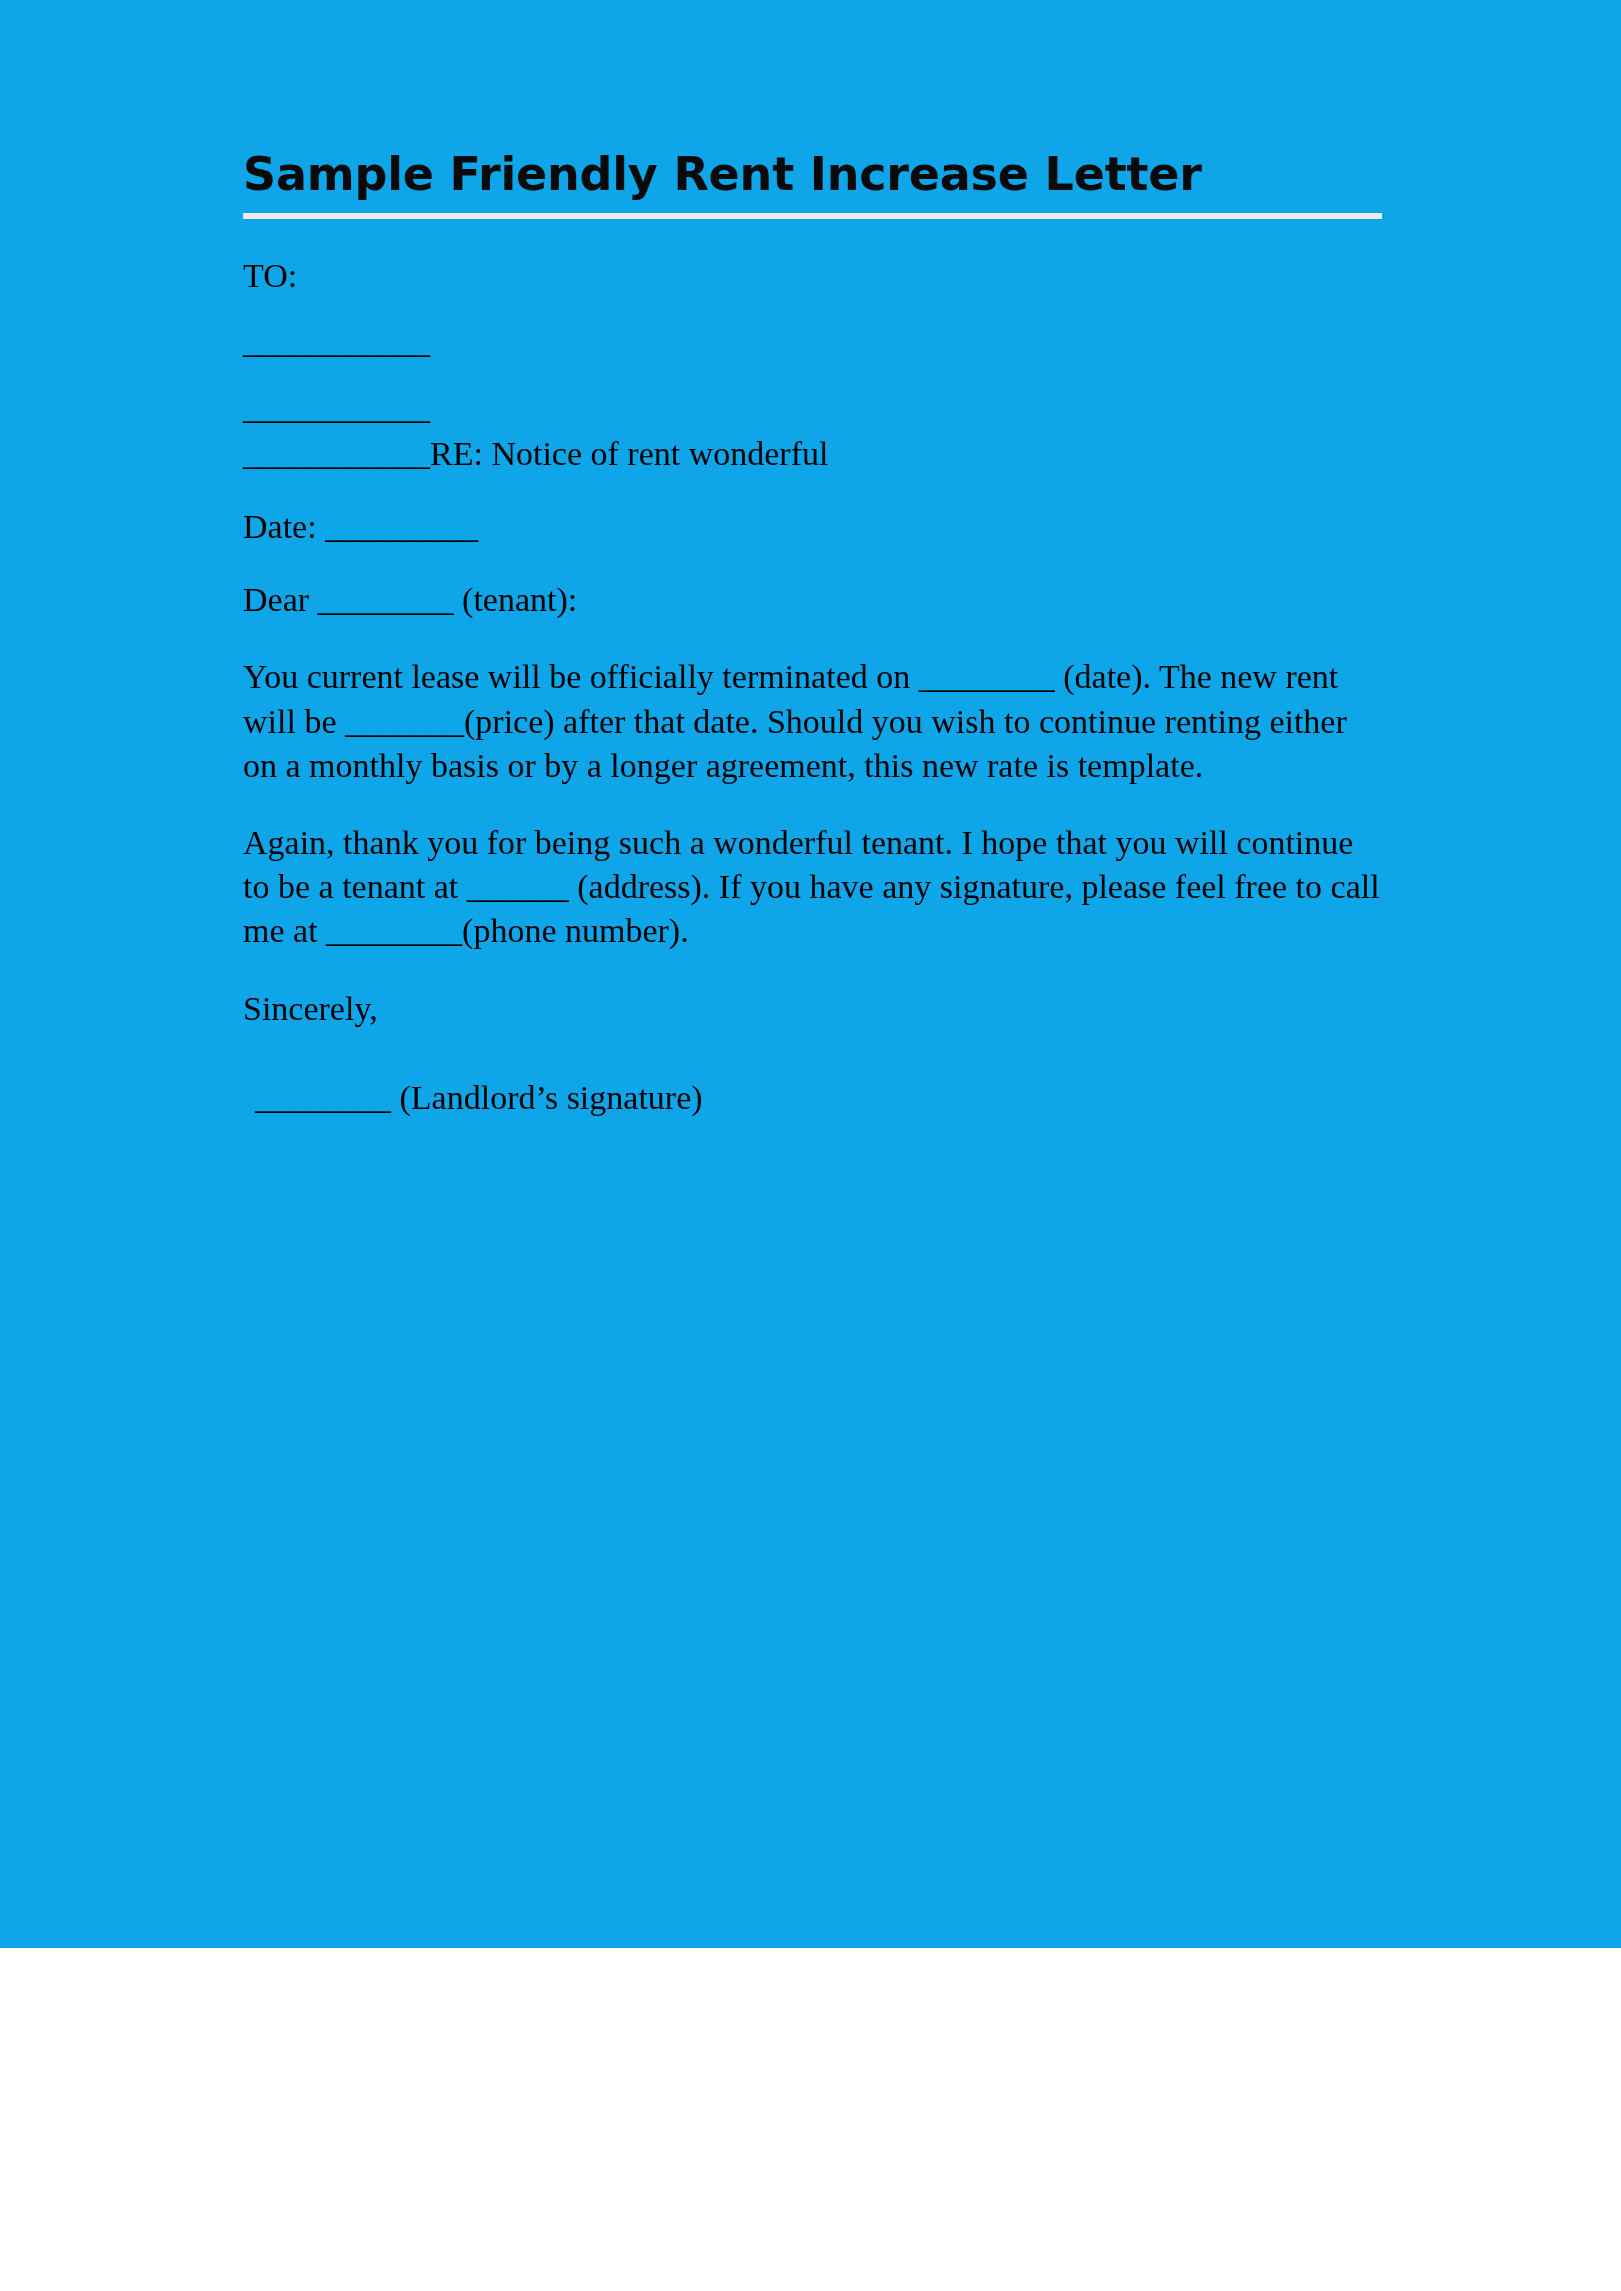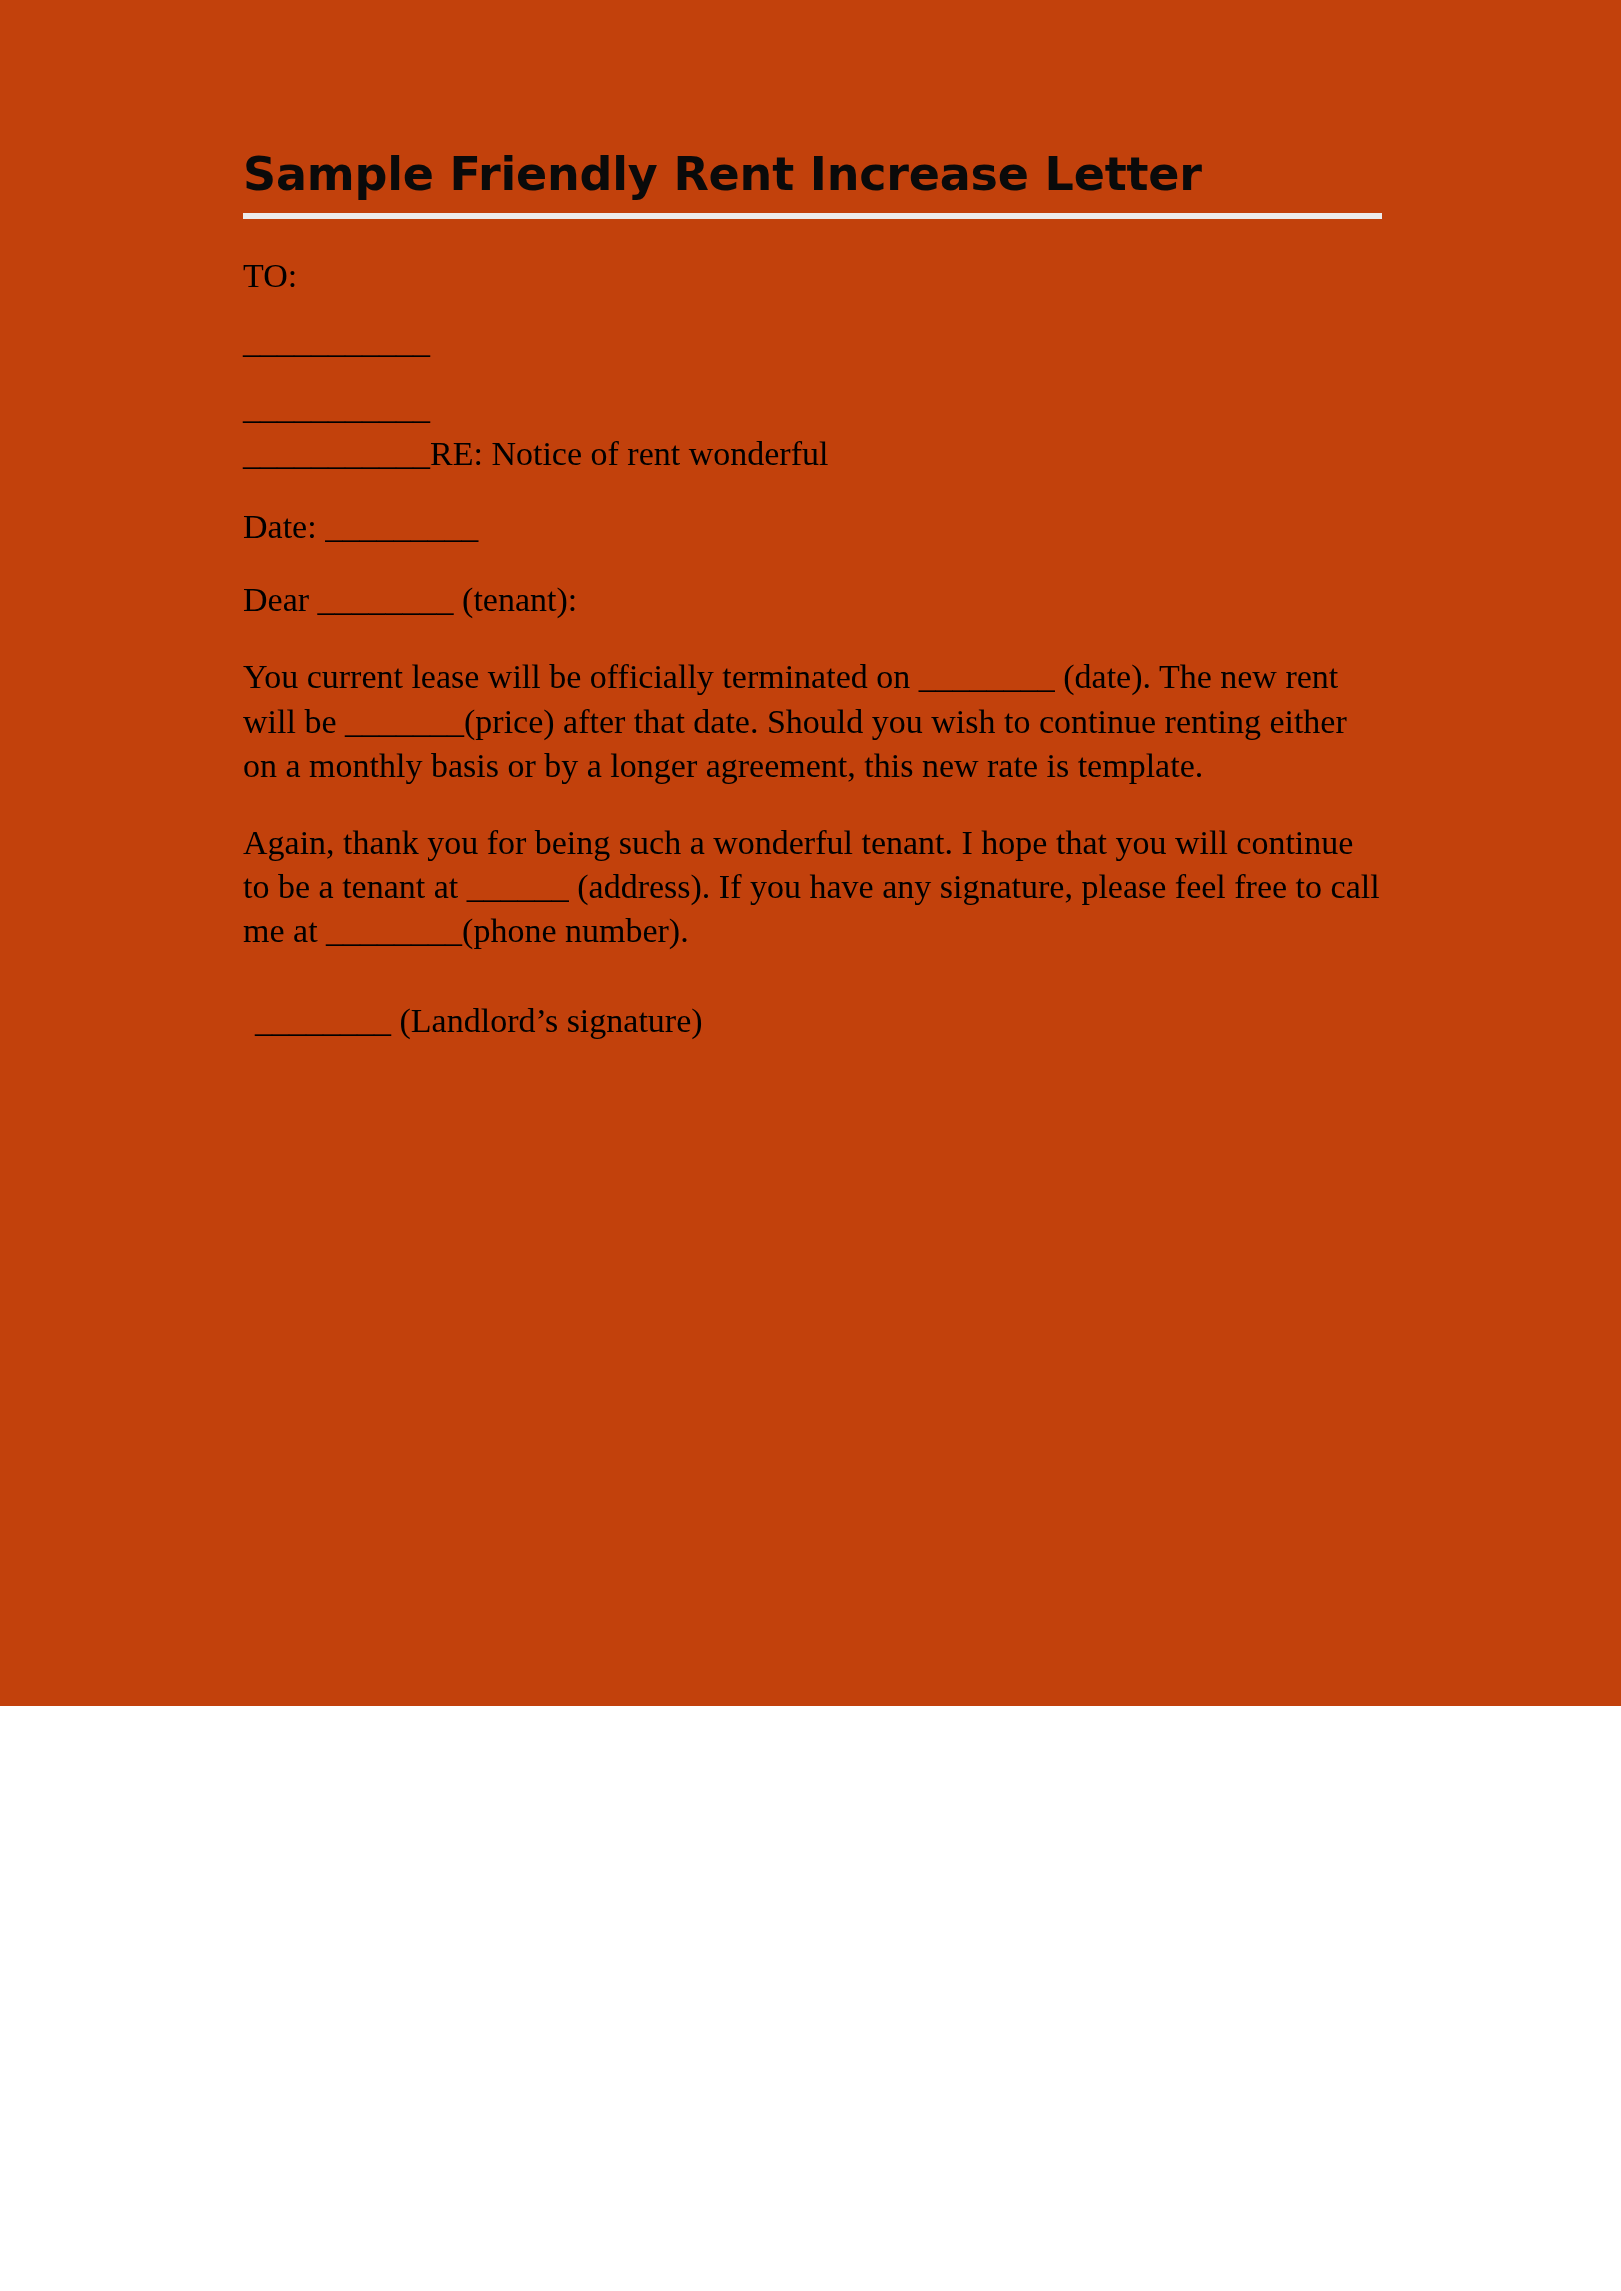--- a/index.html
+++ b/index.html
@@ -16,22 +16,22 @@
     font-family: "Liberation Serif", serif;
     color: #000000;
     -webkit-font-smoothing: antialiased;
   }
 
   .page {
     position: absolute;
     left: 0;
     top: 0;
     width: 1621px;
-    height: 1706px;
-    background: #c2410c;
+    height: 1948px;
+    background: #0ea5e9;
   }
 
   .content {
     position: absolute;
     left: 243px;
     top: 0;
     width: 1147px;
   }
 
   
@@ -125,19 +125,20 @@
 
     <p class="to-block gap-md">Date: _________</p>
 
     <p class="to-block gap-md">Dear ________ (tenant):</p>
 
 
     <p class="para gap-lg">You current lease will be officially terminated on ________ (date). The new rent will be _______(price) after that date. Should you wish to continue renting either on a monthly basis or by a longer agreement, this new rate is template.</p>
 
     <p class="para gap-lg">Again, thank you for being such a wonderful tenant. I hope that you will continue to be a tenant at ______ (address). If you have any signature, please feel free to call me at ________(phone number).</p>
 
+    <p class="para gap-lg">Sincerely,</p>
 
     <p class="sig-line gap-lg">________ (Landlord’s signature)</p>
 
 
   </div>
 </div>
 
 
 </body></html>

